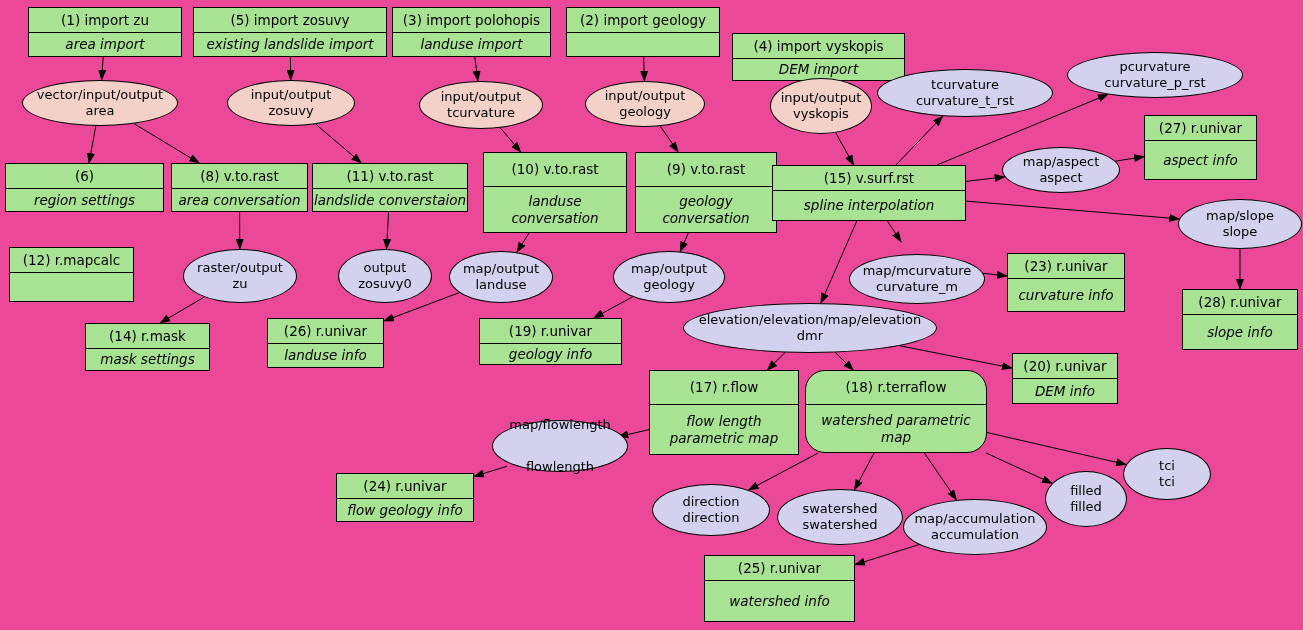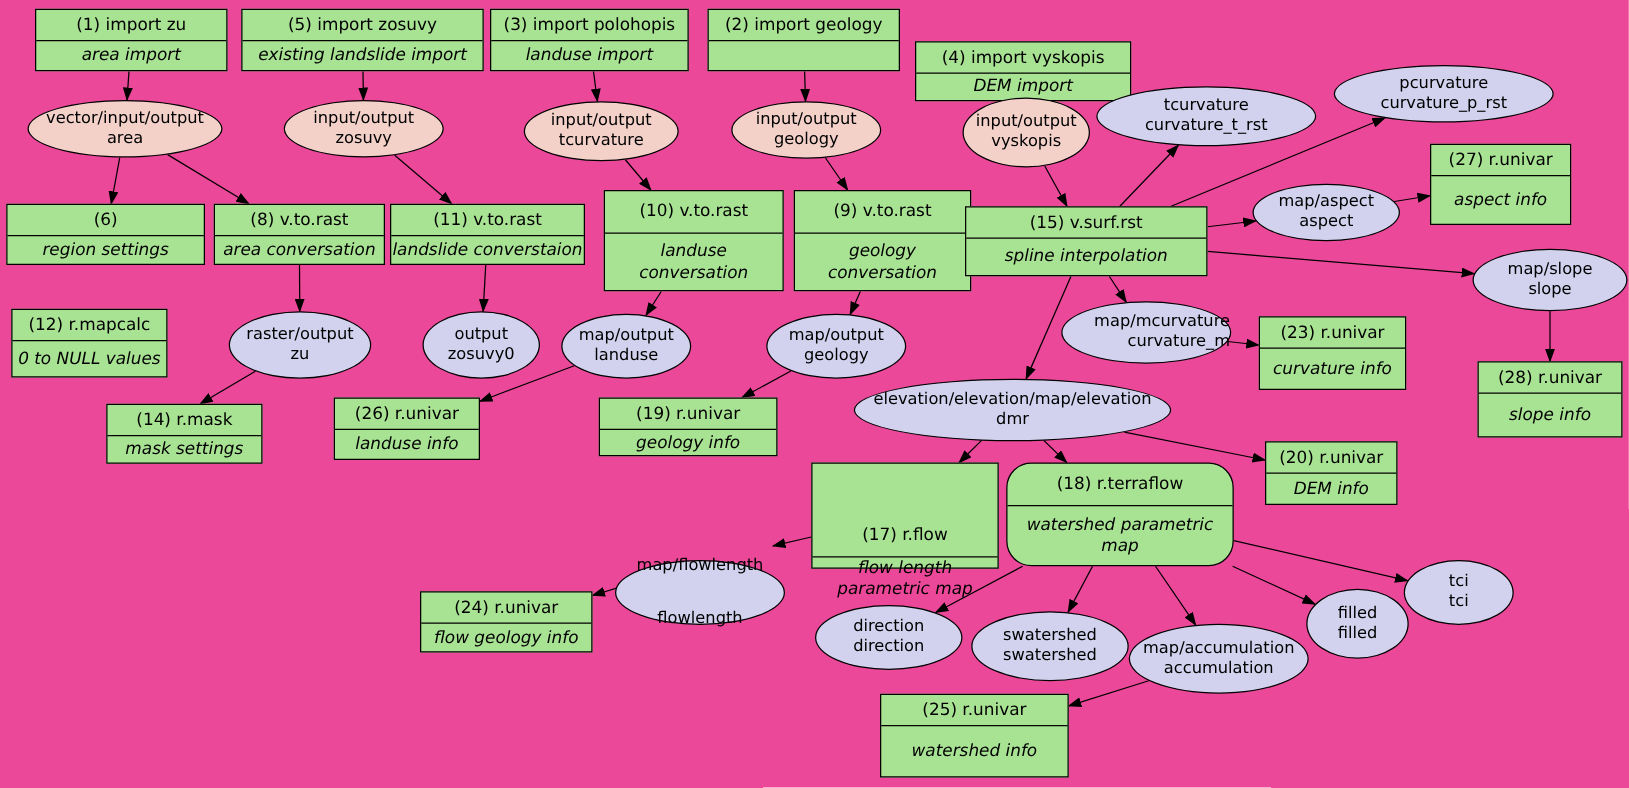--- a/index.html
+++ b/index.html
@@ -192,39 +192,38 @@
       <div class="node dataellipse output" style="left: 1002px; top: 147px; width: 118px; height: 46px;">
         <span>map/aspect</span>
         <span>aspect</span>
       </div>
       <div class="node dataellipse output" style="left: 1178px; top: 199px; width: 124px; height: 50px;">
         <span>map/slope</span>
         <span>slope</span>
       </div>
       <div class="node module" style="left: 9px; top: 247px; width: 125px; height: 55px;">
         <div class="module-title" style="flex: 0 0 24px;">(12) r.mapcalc</div>
-        <div class="module-sub">0 to NULL values</div>
       </div>
       <div class="node dataellipse output" style="left: 183px; top: 249px; width: 114px; height: 54px;">
         <span>raster/output</span>
         <span>zu</span>
       </div>
       <div class="node dataellipse output" style="left: 338px; top: 249px; width: 94px; height: 54px;">
         <span>output</span>
         <span>zosuvy0</span>
       </div>
       <div class="node dataellipse output" style="left: 449px; top: 251px; width: 104px; height: 52px;">
         <span>map/output</span>
         <span>landuse</span>
       </div>
       <div class="node dataellipse output" style="left: 613px; top: 251px; width: 112px; height: 52px;">
         <span>map/output</span>
         <span>geology</span>
       </div>
-      <div class="node dataellipse output" style="left: 849px; top: 241px; width: 136px; height: 50px; align-items: flex-end;">
+      <div class="node dataellipse output" style="left: 849px; top: 254px; width: 136px; height: 50px;">
         <span>map/mcurvature</span>
         <span>curvature_m</span>
       </div>
       <div class="node module" style="left: 1007px; top: 253px; width: 118px; height: 59px;">
         <div class="module-title" style="flex: 0 0 24px;">(23) r.univar</div>
         <div class="module-sub">curvature info</div>
       </div>
       <div class="node module" style="left: 1182px; top: 289px; width: 116px; height: 61px;">
         <div class="module-title" style="flex: 0 0 24px;">(28) r.univar</div>
         <div class="module-sub">slope info</div>
@@ -243,30 +242,30 @@
       </div>
       <div class="node dataellipse output" style="left: 683px; top: 303px; width: 254px; height: 50px;">
         <span>elevation/elevation/map/elevation</span>
         <span>dmr</span>
       </div>
       <div class="node module" style="left: 1012px; top: 353px; width: 106px; height: 51px;">
         <div class="module-title" style="flex: 0 0 24px;">(20) r.univar</div>
         <div class="module-sub">DEM info</div>
       </div>
       <div class="node module" style="left: 649px; top: 370px; width: 150px; height: 85px;">
-        <div class="module-title" style="flex: 0 0 33px; margin-top: 41px;">(17) r.flow</div>
+        <div class="module-title" style="flex: 0 0 33px;">(17) r.flow</div>
         <div class="module-sub">flow length
 parametric map</div>
       </div>
       <div class="node module" style="left: 805px; top: 370px; width: 182px; height: 83px; border-radius: 20px;">
         <div class="module-title" style="flex: 0 0 33px;">(18) r.terraflow</div>
         <div class="module-sub">watershed parametric
 map</div>
       </div>
-      <div class="node dataellipse output" style="left: 492px; top: 448px; width: 136px; height: 52px; gap: 26px;">
+      <div class="node dataellipse output" style="left: 492px; top: 420px; width: 136px; height: 52px; gap: 26px;">
         <span>map/flowlength</span>
         <span>flowlength</span>
       </div>
       <div class="node module" style="left: 336px; top: 473px; width: 138px; height: 49px;">
         <div class="module-title" style="flex: 0 0 24px;">(24) r.univar</div>
         <div class="module-sub">flow geology info</div>
       </div>
       <div class="node dataellipse output" style="left: 652px; top: 484px; width: 118px; height: 52px;">
         <span>direction</span>
         <span>direction</span>

